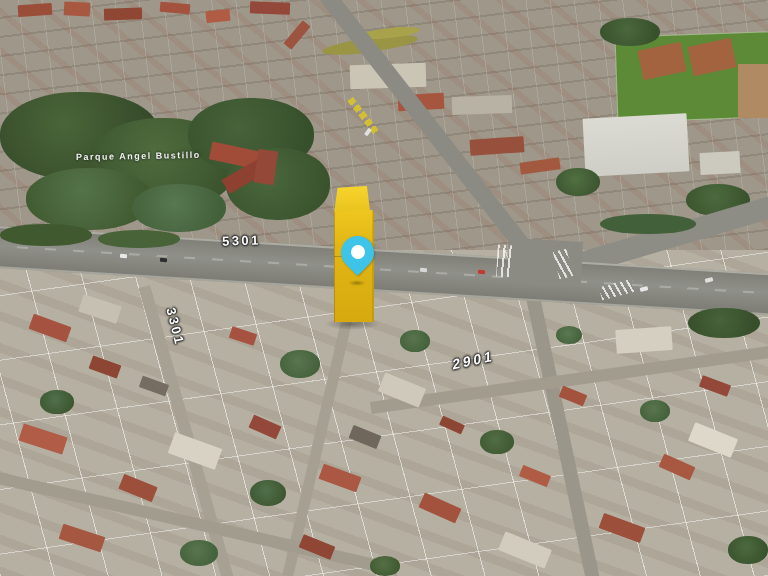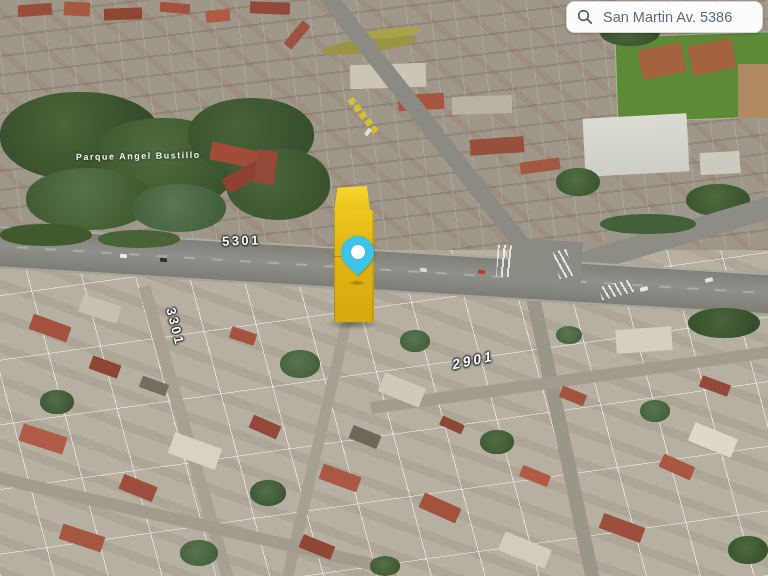--- a/index.html
+++ b/index.html
@@ -205,21 +205,14 @@
     <div class="bldg-seam"></div>
     <div class="bldg-top"></div>
   </div>
 
   <div class="pin">
     <div class="pin-tip-shadow"></div>
     <div class="pin-body"></div>
     <div class="pin-dot"></div>
   </div>
 
-  <div class="searchbar">
-    <svg width="16" height="16" viewBox="0 0 16 16">
-      <circle cx="6.5" cy="6.5" r="4.8" fill="none" stroke="#4a5562" stroke-width="1.7"></circle>
-      <line x1="10.2" y1="10.2" x2="14.2" y2="14.2" stroke="#4a5562" stroke-width="1.7" stroke-linecap="round"></line>
-    </svg>
-    <input type="text" readonly="" value="San Martin Av. 5386" style="">
-  </div>
 
 </div>
 
 </body></html>

